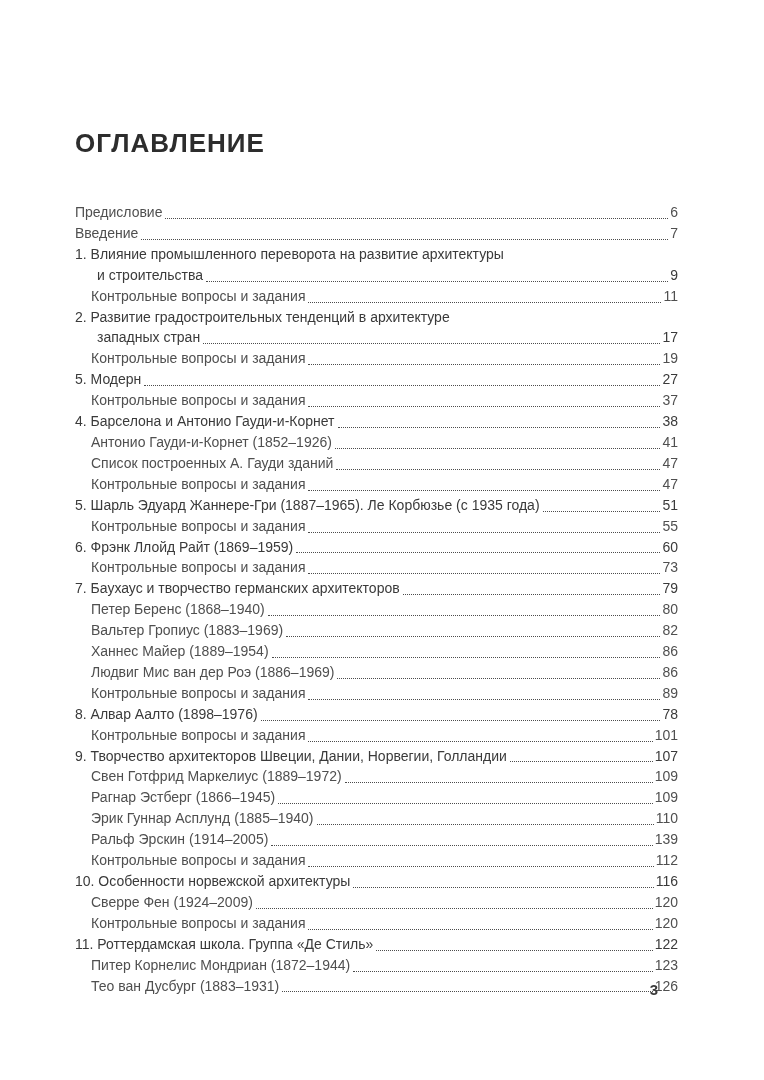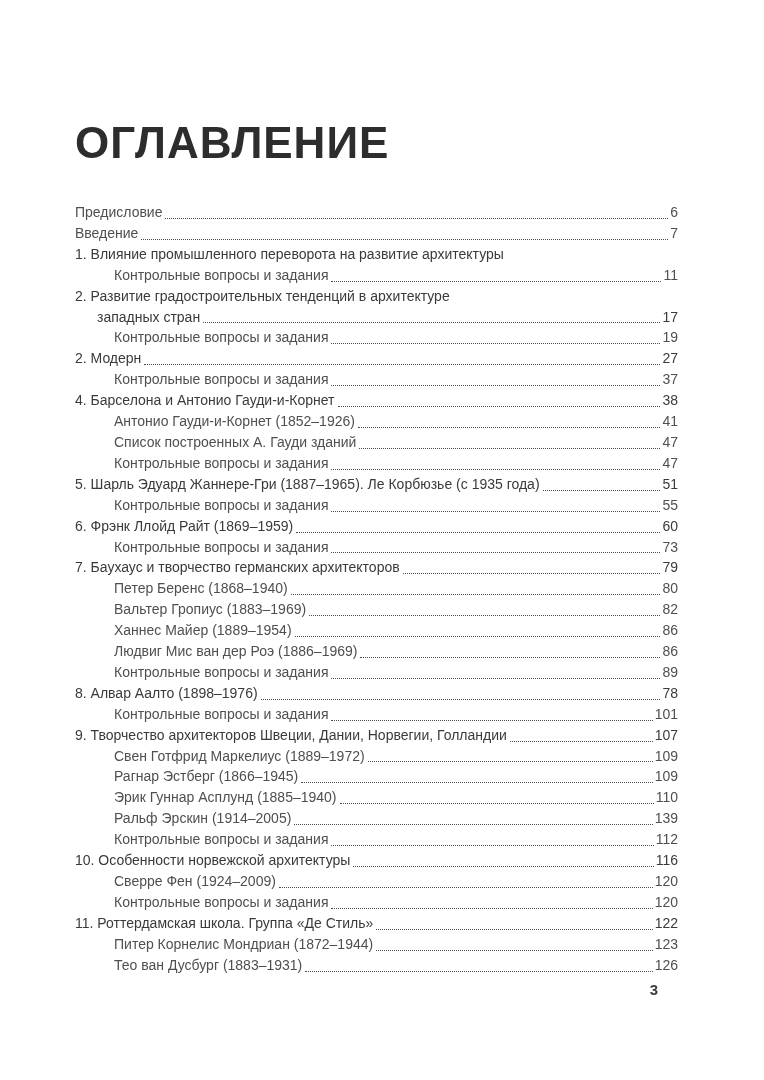--- a/index.html
+++ b/index.html
@@ -13,39 +13,39 @@
   }
   .page {
     position: relative;
     width: 764px;
     height: 1080px;
     box-sizing: border-box;
     padding: 126px 86px 0 75px;
     background: var(--page_background, #ffffff);
   }
   .title {
-    font-size: 44px;
+    font-size: 26px;
     line-height: 34px;
     font-weight: 700;
     letter-spacing: 1px;
     color: var(--title_text, #2d2d2d);
     margin: 0 0 42px 0;
   }
   .toc {
     font-size: 14px;
     line-height: 20.9px;
     color: var(--secondary_text, #4f4f4f);
   }
   .entry { }
   .entry.bold {
     font-weight: 400;
     color: var(--primary_text, #3a3a3a);
   }
   .entry.sub {
-    margin-left: 39px;
+    margin-left: 16px;
   }
   .pre-line {
     white-space: nowrap;
   }
   .row {
     display: flex;
     align-items: flex-end;
   }
   .row.cont {
     margin-left: 22px;
@@ -89,20 +89,25 @@
       </div>
       <div class="entry">
         <div class="row">
           <span class="txt">Введение</span>
           <span class="leader"></span>
           <span class="pg">7</span>
         </div>
       </div>
       <div class="entry bold">
         <div class="pre-line">1.  Влияние промышленного переворота на развитие архитектуры</div>
+        <div class="row cont">
+          <span class="txt">и строительства</span>
+          <span class="leader"></span>
+          <span class="pg">9</span>
+        </div>
       </div>
       <div class="entry sub">
         <div class="row">
           <span class="txt">Контрольные вопросы и задания</span>
           <span class="leader"></span>
           <span class="pg">11</span>
         </div>
       </div>
       <div class="entry bold">
         <div class="pre-line">2.  Развитие градостроительных тенденций в архитектуре</div>
@@ -114,21 +119,21 @@
       </div>
       <div class="entry sub">
         <div class="row">
           <span class="txt">Контрольные вопросы и задания</span>
           <span class="leader"></span>
           <span class="pg">19</span>
         </div>
       </div>
       <div class="entry bold">
         <div class="row">
-          <span class="txt">2.  Модерн</span>
+          <span class="txt">5.  Модерн</span>
           <span class="leader"></span>
           <span class="pg">27</span>
         </div>
       </div>
       <div class="entry sub">
         <div class="row">
           <span class="txt">Контрольные вопросы и задания</span>
           <span class="leader"></span>
           <span class="pg">37</span>
         </div>

